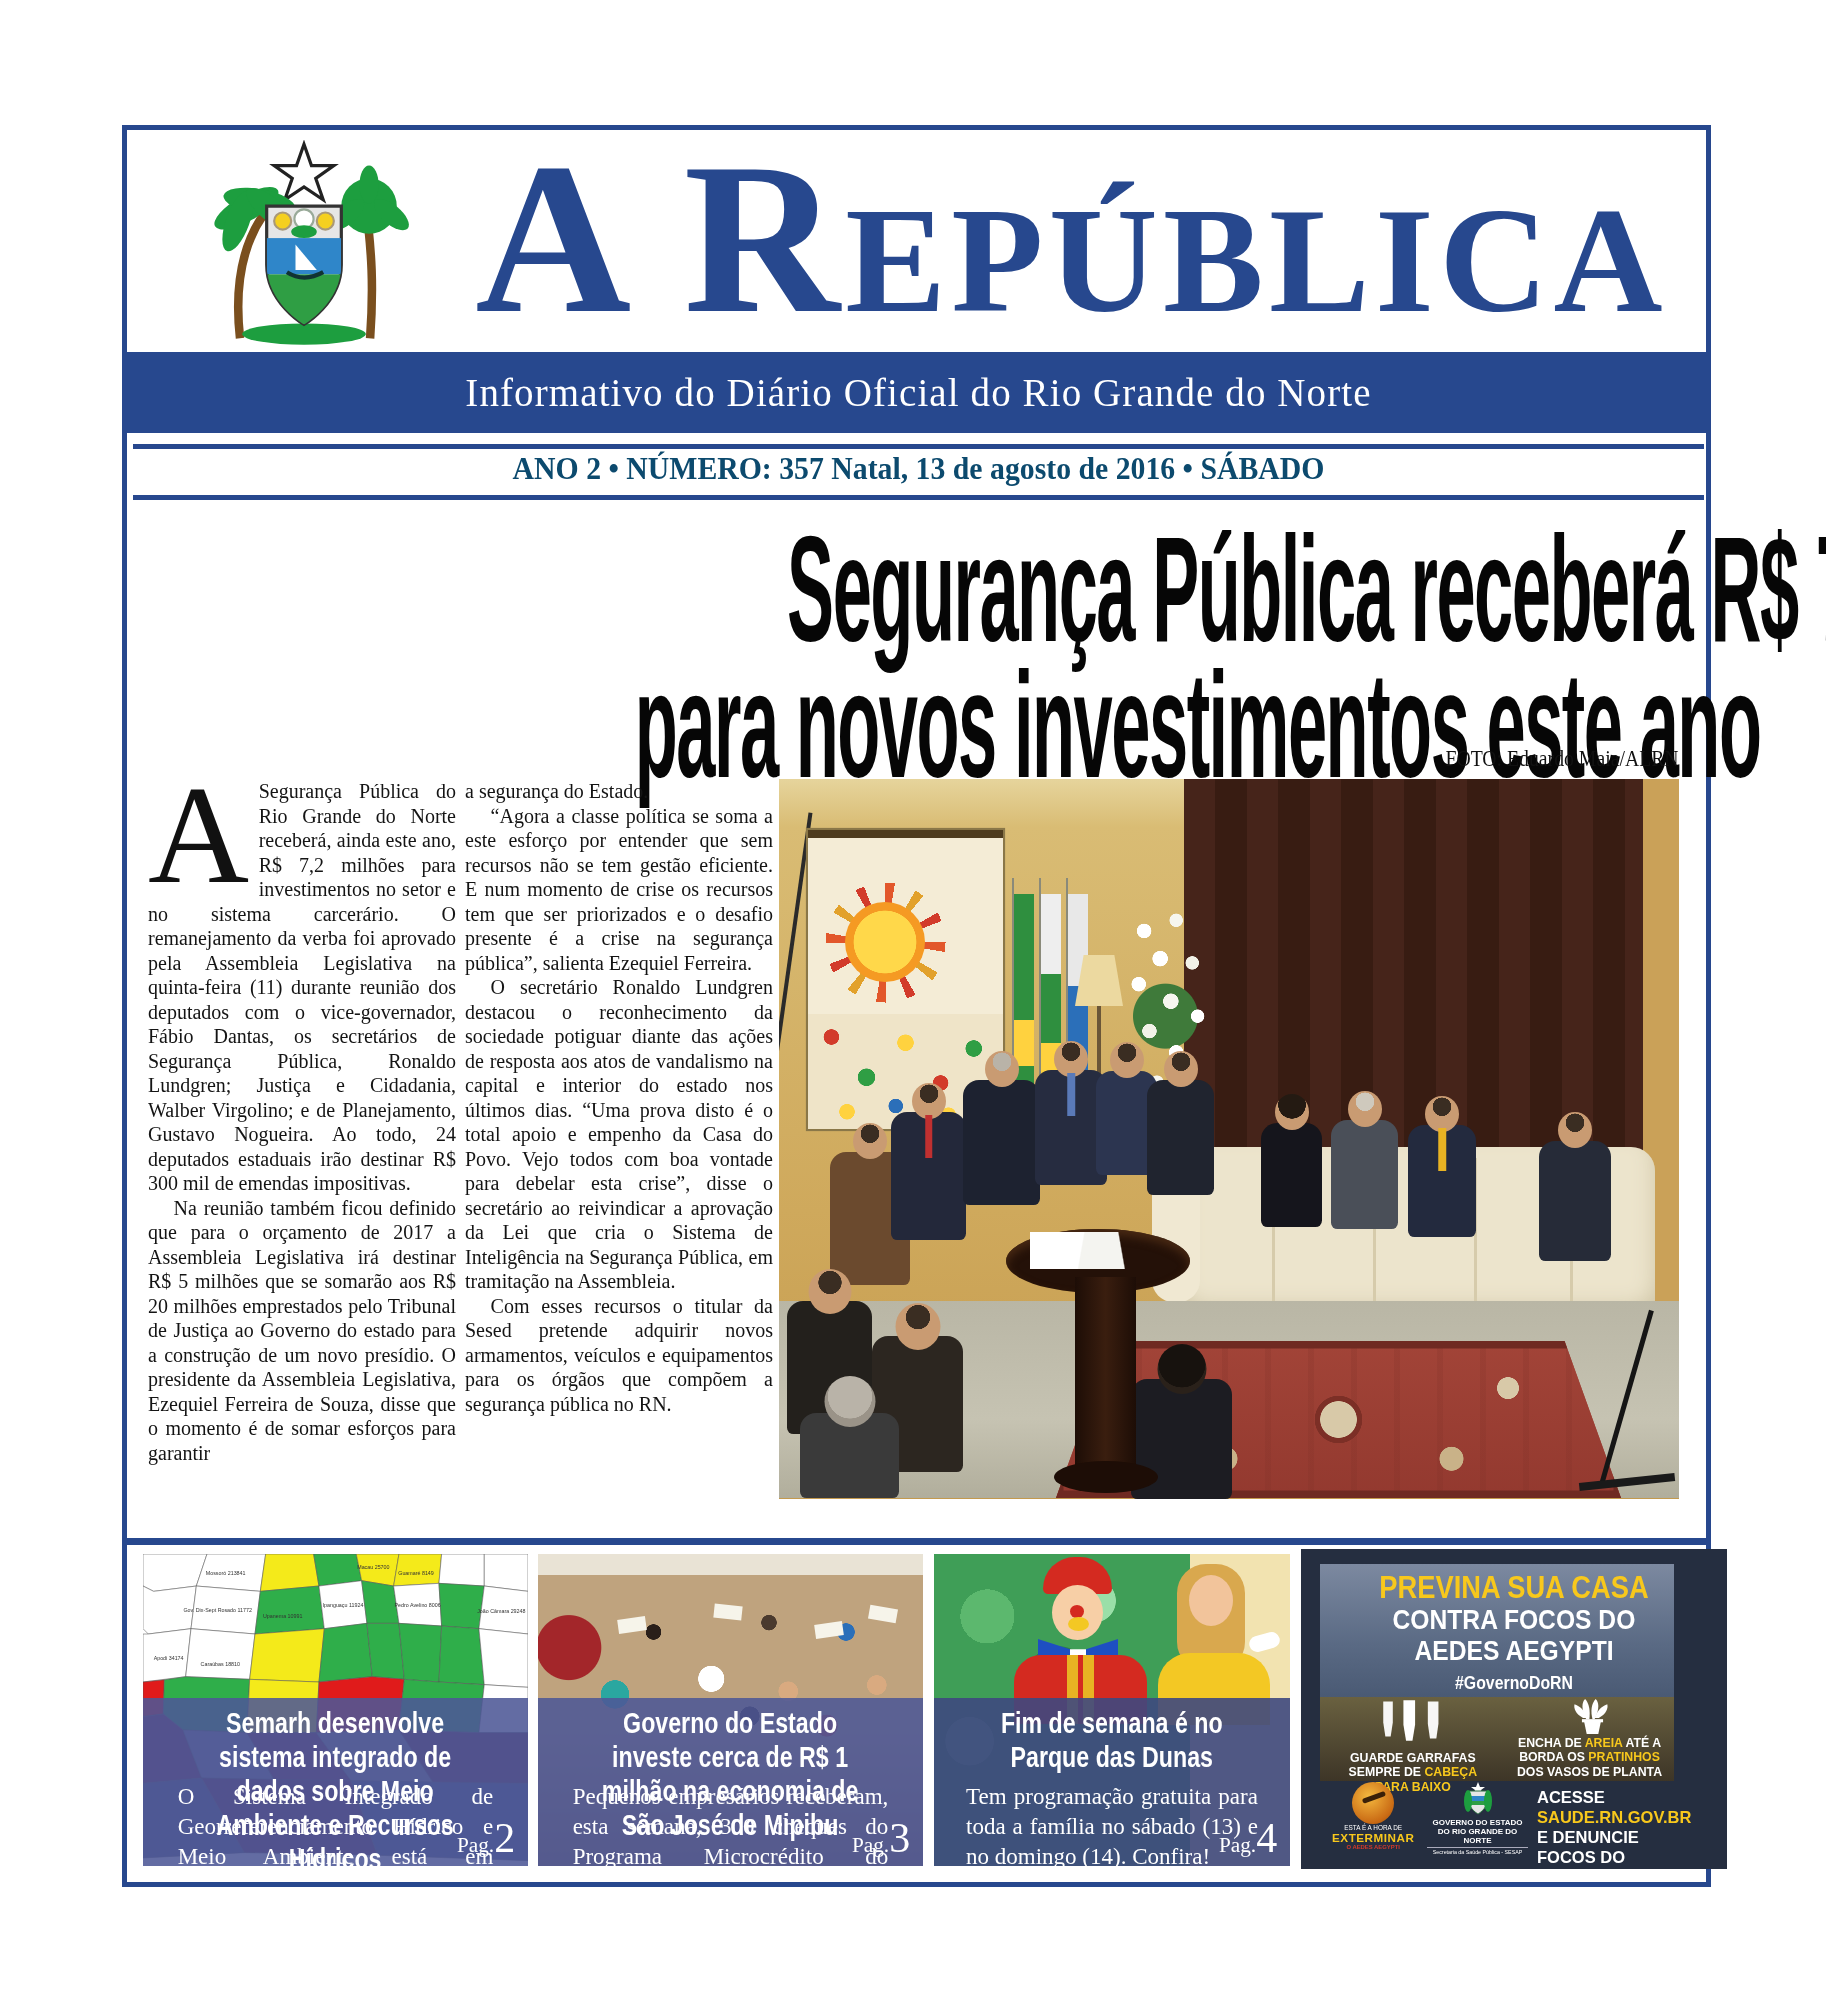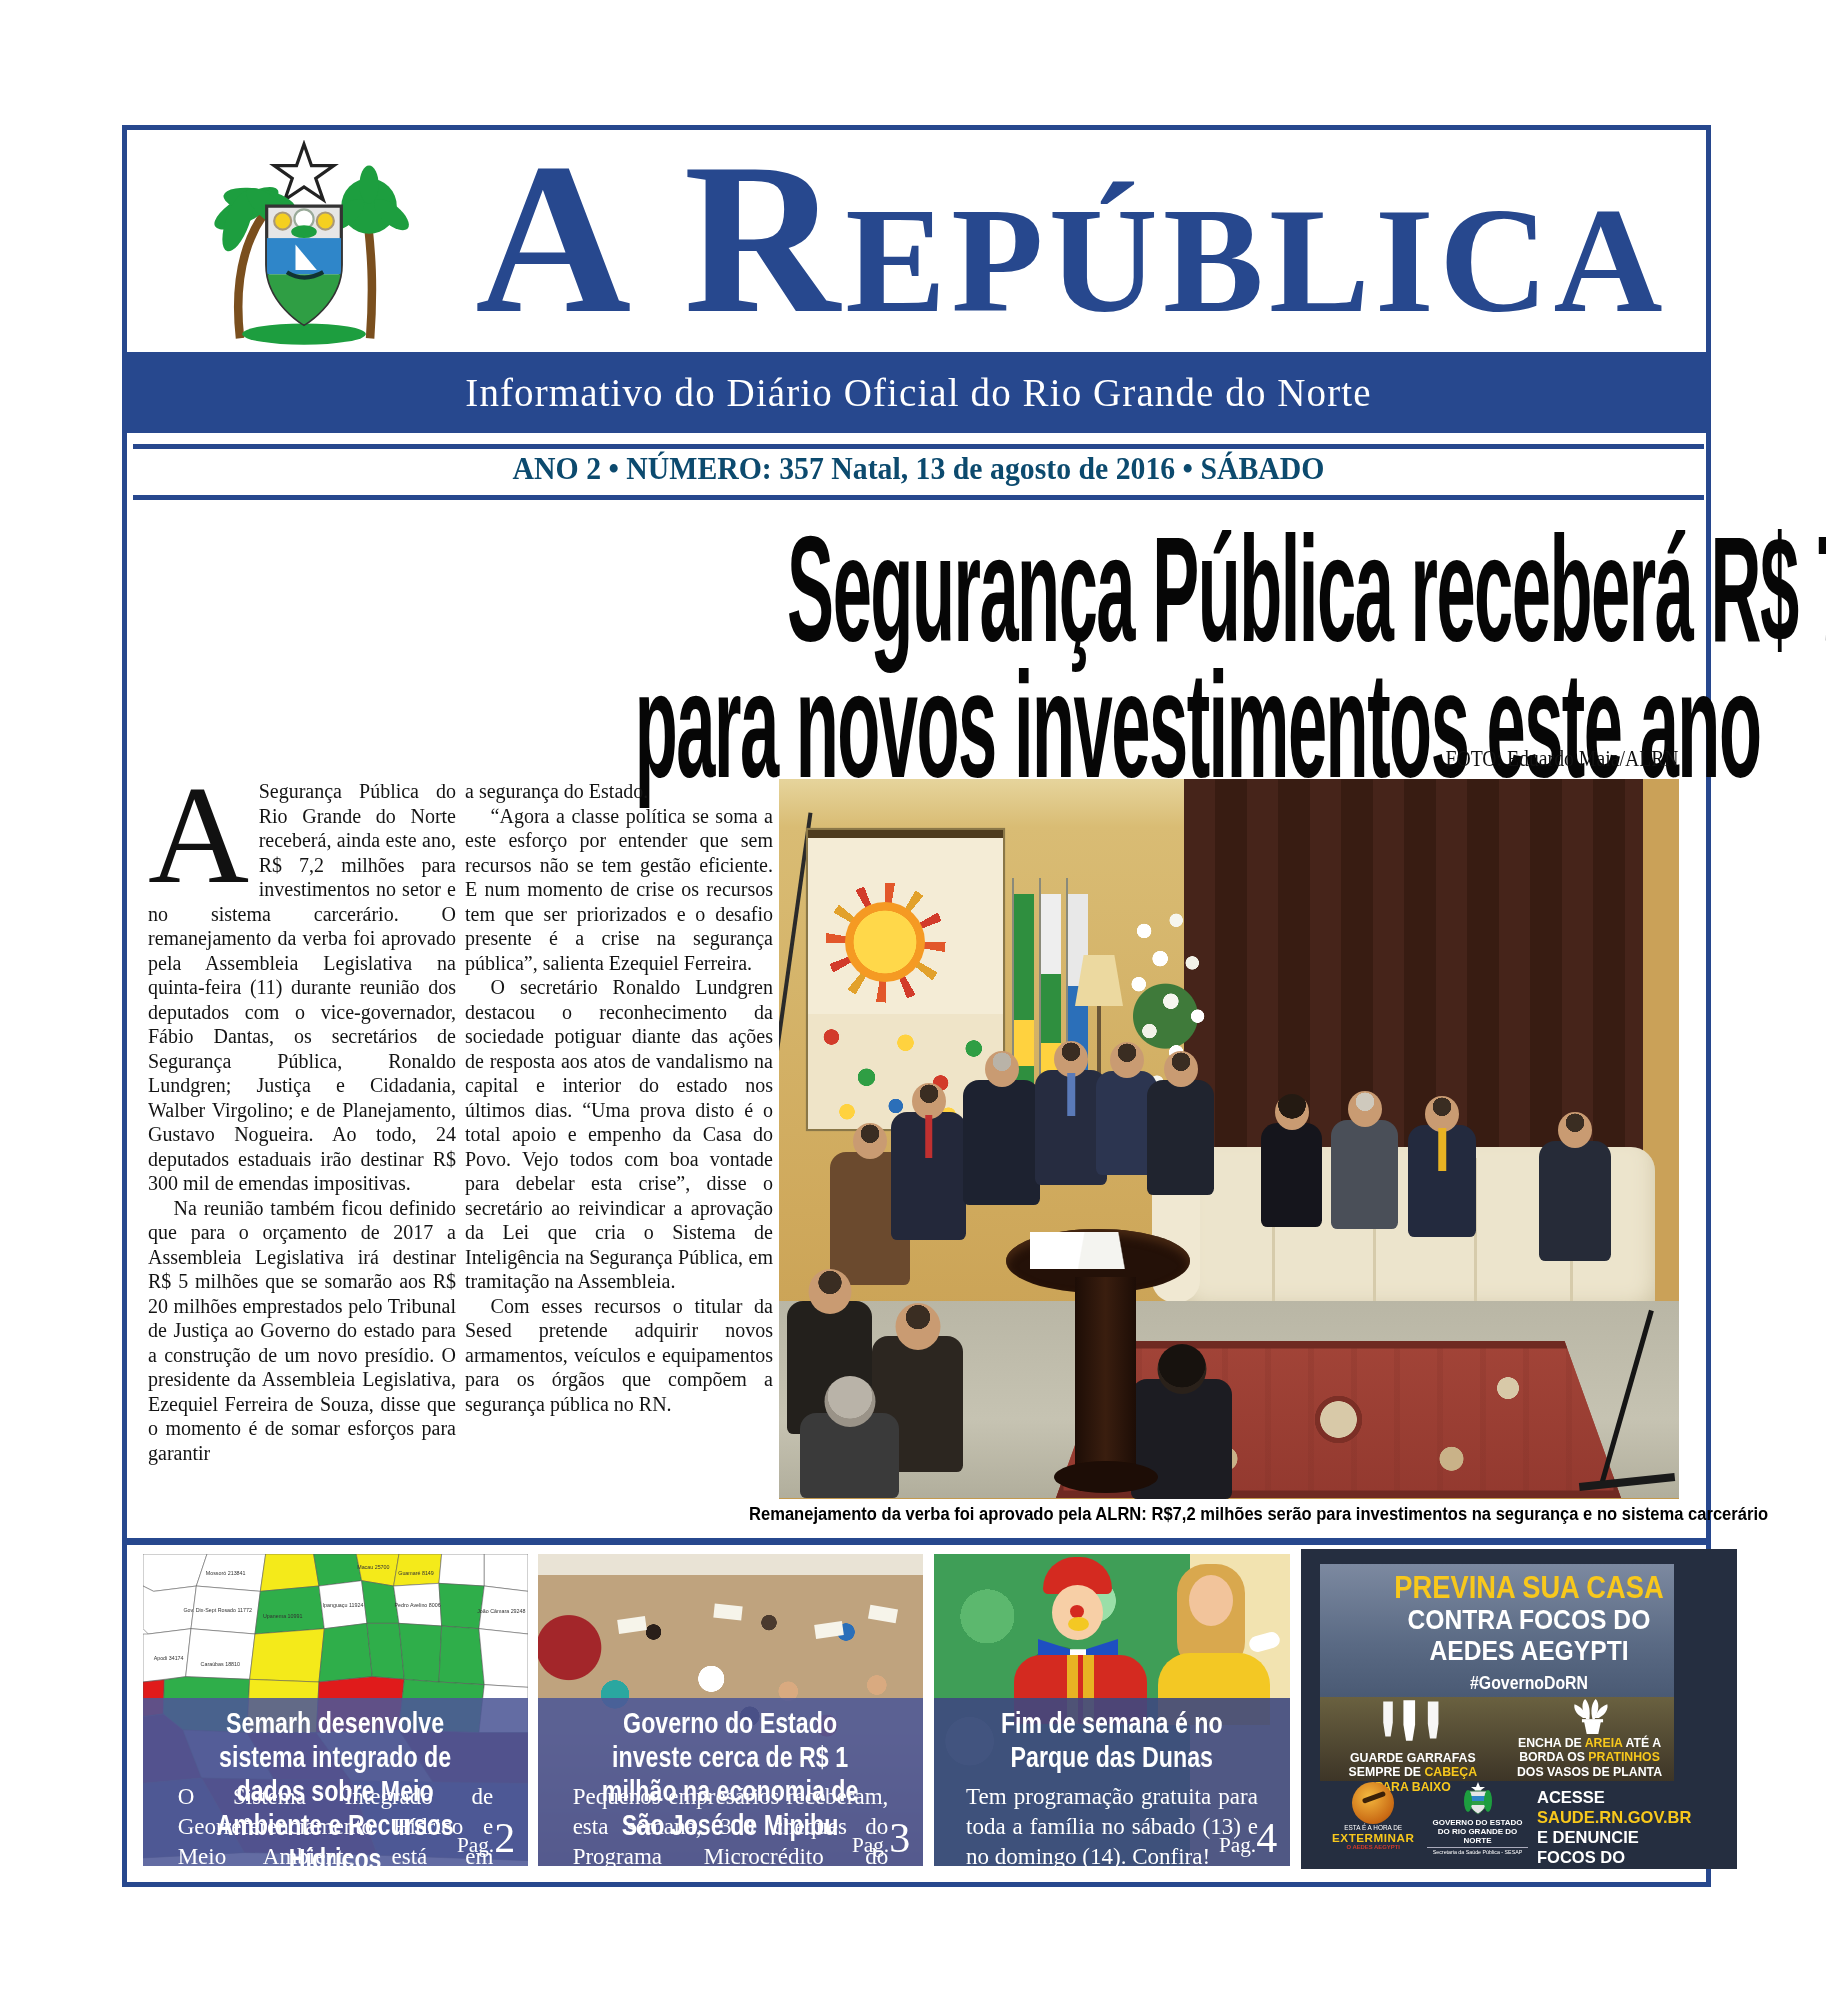--- a/index.html
+++ b/index.html
@@ -172,21 +172,21 @@
   .woman .hair{left:243px;top:9.6px;width:68px;height:107px;border-radius:29px;background:#d9a84e;}
   .woman .face2{left:255px;top:21.3px;width:44px;height:51px;border-radius:50%;background:#f2c49b;}
   .woman .dress{left:224px;top:99px;width:112px;height:72px;border-radius:32px 32px 0 0;background:#f3c824;}
   .woman .glove{left:315px;top:80px;width:31px;height:16px;border-radius:8.5px;background:#fff;transform:rotate(-15deg);}
 
   
   .map-label{font-family:"Liberation Sans",sans-serif;font-size:10px;fill:#333;}
 
   
   .panel4{position:absolute;left:1301px;top:1549px;width:426px;height:320px;background:#252e40;overflow:hidden;
-     font-family:"Liberation Sans",sans-serif;padding-left:10px;}
+     font-family:"Liberation Sans",sans-serif;}
   .ad-sky{position:absolute;left:19px;top:15px;width:354px;height:133px;
      background:linear-gradient(180deg,#7c89a0 0,#5a6a84 60%,#4a5a74 100%);}
   .ad-line{position:absolute;width:100%;text-align:center;font-weight:bold;color:#fff;}
   .ad-line span{display:inline-block;transform:scaleX(.88);transform-origin:center;}
   .ad-t1{top:21.3px;font-size:31px;color:#f8c81c;}
   .ad-t1 span{color:#f8c81c;}
   .ad-t2{top:55px;font-size:28px;}
   .ad-t3{top:86px;font-size:28px;}
   .ad-hash{top:124px;font-size:18px;font-weight:bold;}
   .ad-band{position:absolute;left:19px;top:148px;width:354px;height:84px;
@@ -364,23 +364,20 @@
       </div>
 
     <div class="table-top"></div>
     <div class="papers"></div>
     <div class="table-leg"></div>
     <div class="table-base"></div>
     <div class="micstand"></div>
     <div class="micbase"></div>
   </div>
 
-  <div class="caption">
-    <span>Remanejamento da verba foi aprovado pela ALRN: R$7,2 milhões serão para investimentos na segurança e no sistema carcerário</span>
-  </div>
   <div class="sep"></div>
 
   <div class="panel panel1">
     <svg width="385" height="312" viewBox="0 0 722 585" style="position:absolute;left:0;top:0;">
       <rect width="722" height="585" fill="#ffffff"></rect>
       <g stroke="#555" stroke-width="1">
         <polygon points="0,0 120,0 100,60 20,70 0,60" fill="#fff"></polygon>
         <polygon points="120,0 230,0 220,70 100,60" fill="#fff"></polygon>
         <polygon points="230,0 320,0 330,60 220,70" fill="#f4ea1a"></polygon>
         <polygon points="320,0 400,0 410,50 330,60" fill="#2fae4a"></polygon>

